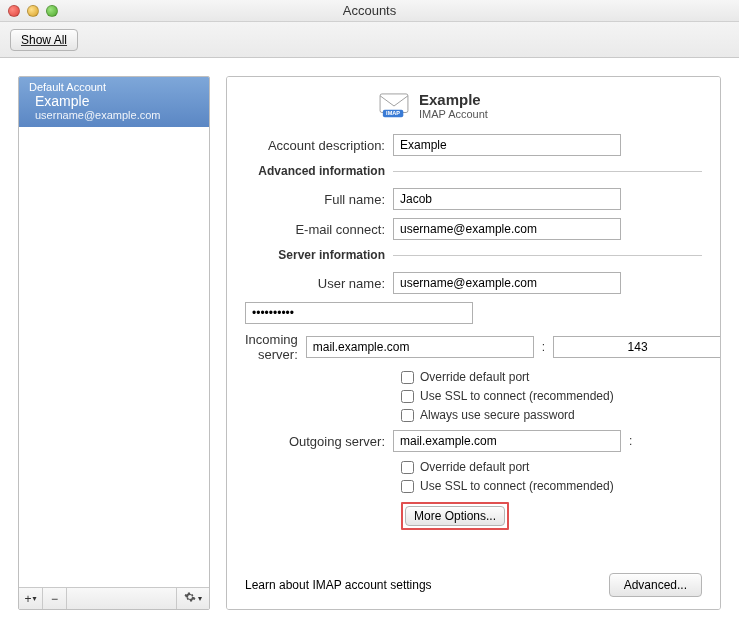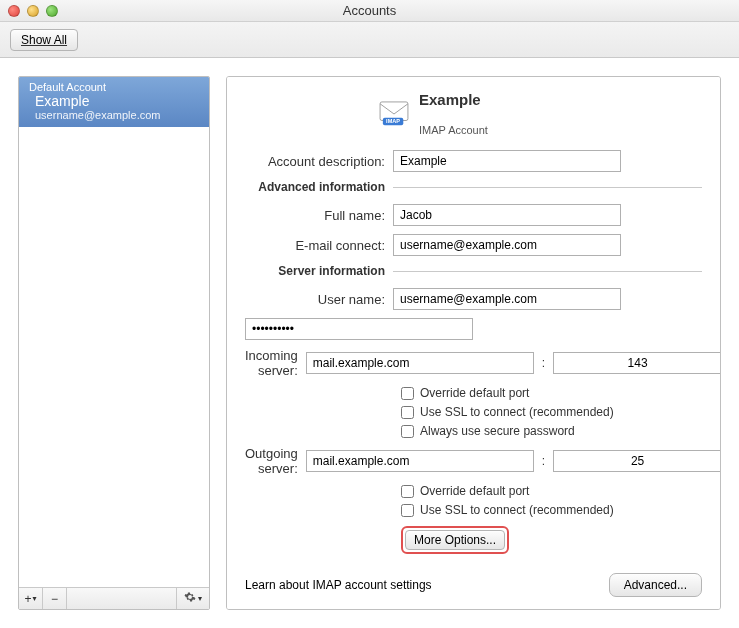--- a/index.html
+++ b/index.html
@@ -115,21 +115,21 @@
   align-items: center;
   gap: 10px;
   margin-bottom: 14px;
   margin-left: 134px;
 }
 .icon-mail {
   width: 30px; height: 26px; position: relative;
 }
 .icon-mail svg { width: 100%; height: 100%; }
 .header-text .hname { font-size: 15px; font-weight: bold; }
-.header-text .htype { font-size: 11px; color: #555; margin-top: 16px; }
+.header-text .htype { font-size: 11px; color: #555; }
 .form-row {
   display: flex;
   align-items: center;
   margin-bottom: 8px;
 }
 .form-label {
   width: 148px;
   text-align: right;
   padding-right: 8px;
   font-size: 13px;
@@ -161,35 +161,35 @@
   align-items: center;
   margin-bottom: 5px;
   font-size: 12px;
 }
 .checkbox-row input { margin-right: 6px; }
 .more-options {
   display: inline-block;
   margin-left: 156px;
   margin-top: 4px;
   border: 2px solid #e05050;
-  border-radius: 6px;
+  border-radius: 1px;
   padding: 2px;
 }
 .more-options .btn { padding: 2px 8px; font-size: 12px; }
 .bottom-row {
   position: absolute;
   bottom: 12px;
   left: 18px;
   right: 18px;
   display: flex;
   justify-content: space-between;
   align-items: center;
 }
 .link { color: #000000; font-size: 12px; text-decoration: none; cursor: pointer; }
-.btn-adv { padding: 4px 14px; border-radius: 7px; }
+.btn-adv { padding: 4px 14px; }
 </style>
 </head>
 <body>
 
 <div class="titlebar">
   <div class="traffic-lights">
     <div class="traffic-light tl-close"></div>
     <div class="traffic-light tl-min"></div>
     <div class="traffic-light tl-zoom"></div>
   </div>
@@ -292,21 +292,20 @@
     </div>
     <div class="checkbox-row">
       <input type="checkbox" style="">
       <span>Always use secure password</span>
     </div>
 
     <div class="form-row" style="margin-top:8px;">
       <div class="form-label">Outgoing server:</div>
       <input class="form-input" value="mail.example.com" style="">
       <span class="colon">:</span>
-      <input class="form-input small" value="25" style="">
     </div>
     <div class="checkbox-row">
       <input type="checkbox" style="">
       <span>Override default port</span>
     </div>
     <div class="checkbox-row">
       <input type="checkbox" style="">
       <span>Use SSL to connect (recommended)</span>
     </div>
     <div class="more-options">

